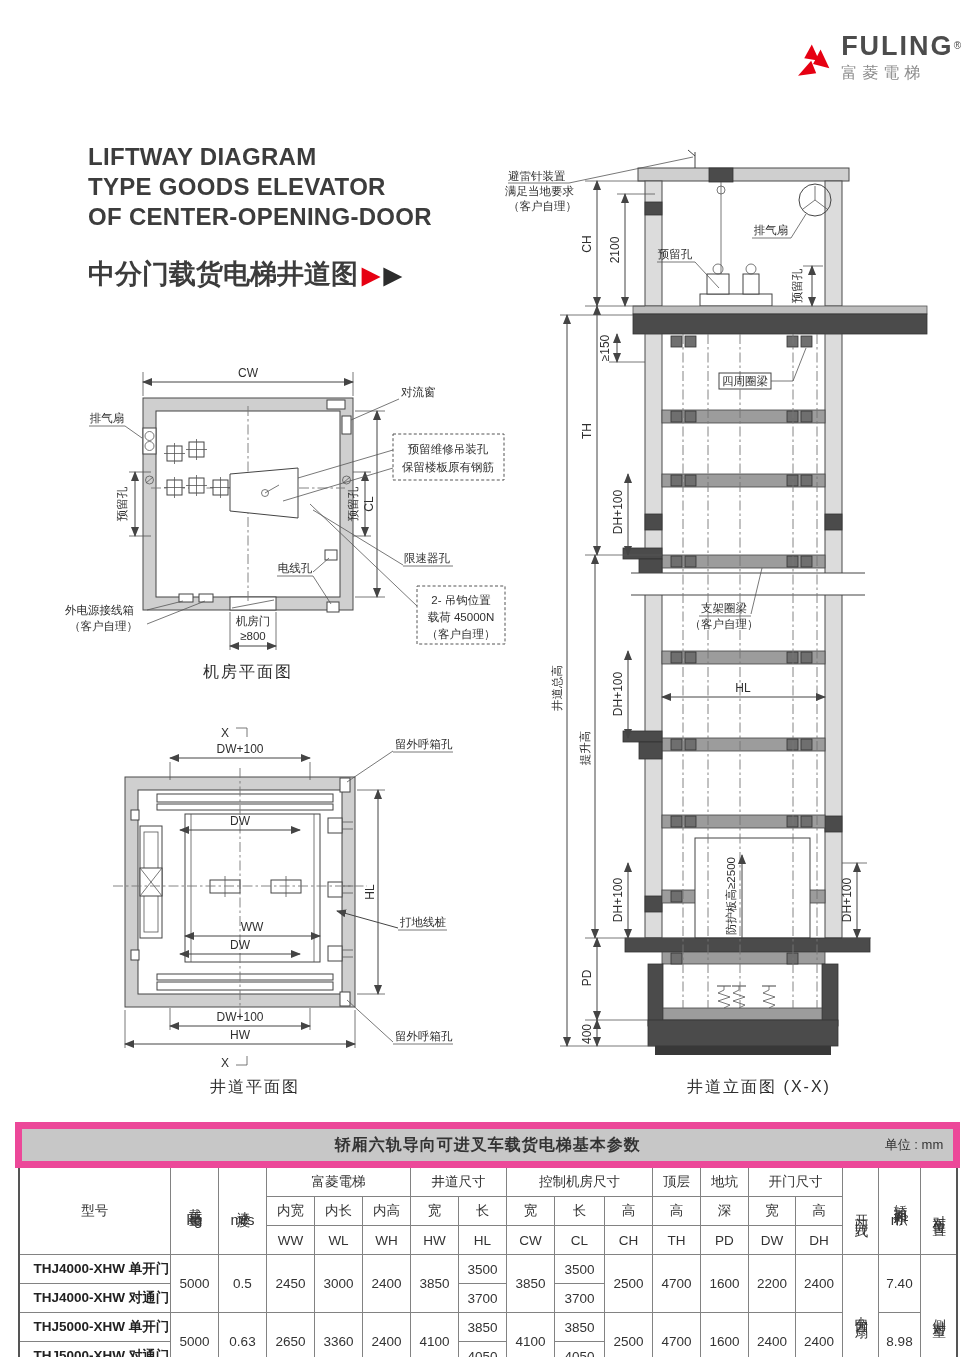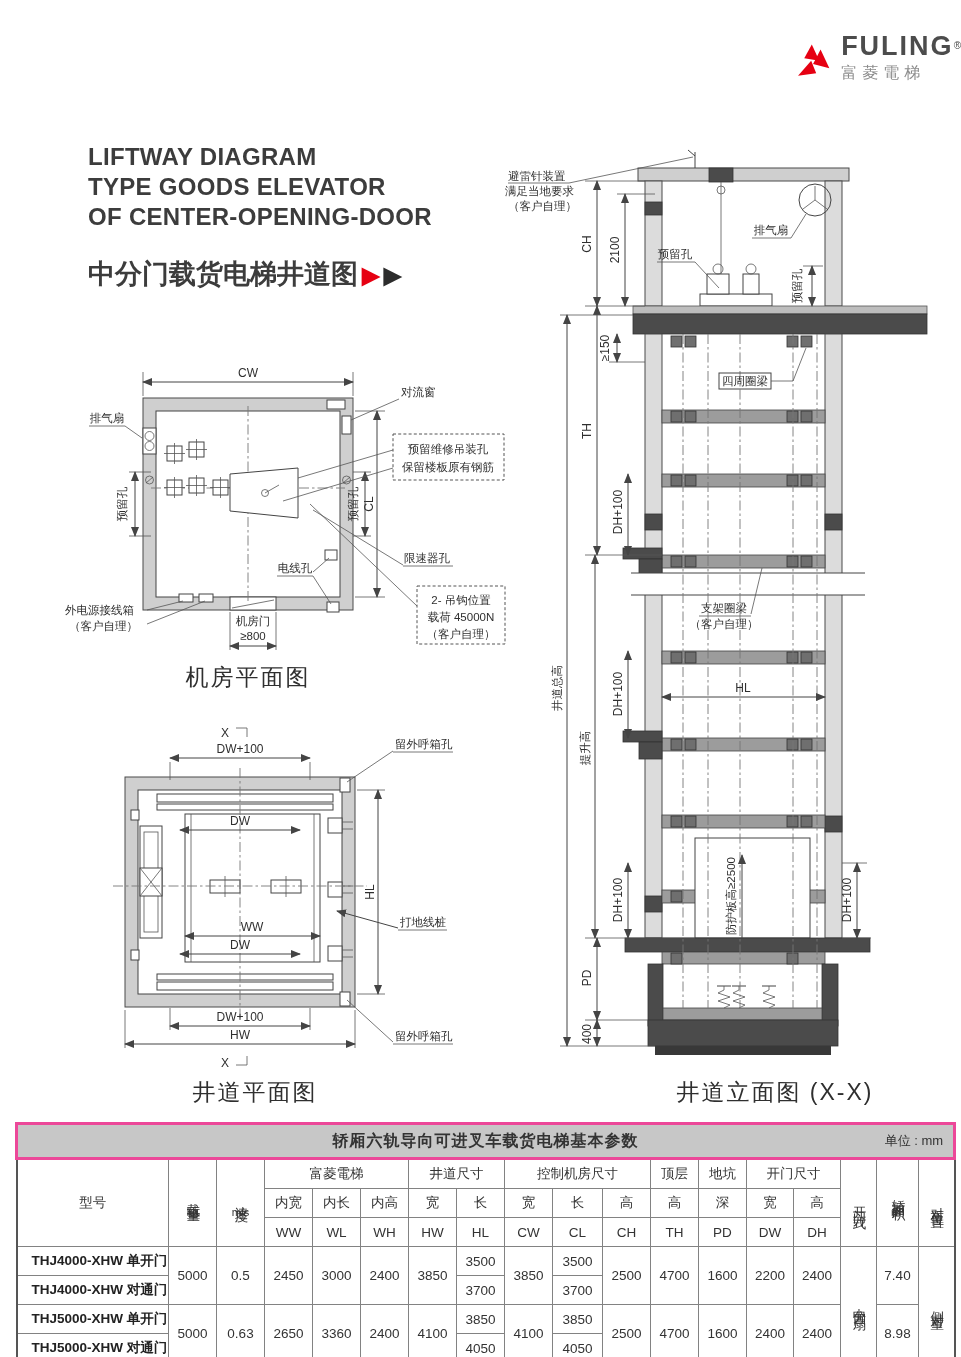--- a/index.html
+++ b/index.html
@@ -17,21 +17,21 @@
   .logo-cn{font-size:16px;color:#8b8b8b;letter-spacing:5px;margin-top:3px;}
 
   
   .titleblock{left:88px;top:142px;width:360px;}
   .titleblock .en{font-size:24px;font-weight:bold;color:#3c3c3c;line-height:30px;letter-spacing:0.3px;}
   .subtitle{margin-top:24px;font-size:27px;font-weight:bold;color:#3c3c3c;}
   .subtitle .ar{font-size:23px;margin-left:4px;}
   .subtitle .red{color:#e60012;}
   .subtitle .blk{color:#2c2c2c;}
 
-  .caption{font-size:23px;color:#2f2f2f;text-align:center;letter-spacing:2px;}
+  .caption{font-size:16px;color:#2f2f2f;text-align:center;letter-spacing:2px;}
 
   
   svg text{font-family:"Liberation Sans",sans-serif;fill:#2f2f2f;font-size:11.5px;}
   svg .dimtxt{font-size:12px;}
   .s{stroke:#444;stroke-width:1;fill:none;}
   .thin{stroke:#555;stroke-width:0.8;fill:none;}
   .dash{stroke:#777;stroke-width:0.9;fill:none;stroke-dasharray:10 3 2.5 3;}
   .dashbox{fill:#fff;stroke:#555;stroke-width:1;stroke-dasharray:3 2.2;}
   .wall{fill:#cfcfcf;stroke:#4a4a4a;stroke-width:1;}
   .wall2{fill:#dcdcdc;stroke:#4a4a4a;stroke-width:1;}
@@ -40,26 +40,26 @@
   .bsq{fill:#6f6f6f;stroke:#333;stroke-width:0.8;}
   .wht{fill:#fff;stroke:#444;stroke-width:1;}
   .mk{fill:#444;}
 
   
   .ptable{left:15px;top:1122px;width:931px;border-collapse:collapse;table-layout:fixed;
           font-size:13.5px;color:#333;}
   .ptable td{border:1px solid #828282;text-align:center;vertical-align:middle;padding:1px 0;
              background:#fff;height:26px;overflow:hidden;}
   .ptable{border:2px solid #555;}
-  .ptable .titlebar td{background:#c7c7c7;border:3px solid #ec4899;height:30px;position:relative;
+  .ptable .titlebar td{background:#c7c7c7;border:7px solid #ec4899;height:30px;position:relative;
              font-size:16px;font-weight:bold;letter-spacing:1px;}
   .ptable .unit{position:absolute;right:10px;top:7px;font-size:13px;font-weight:normal;letter-spacing:0;}
   .ptable .model{text-align:left;padding-left:14px;font-weight:bold;color:#222;}
   .vt{writing-mode:vertical-rl;text-orientation:upright;letter-spacing:3px;line-height:1.1;display:inline-block;}
-  .subu{display:block;font-size:11px;margin-top:2px;}
+  .subu{display:block;font-size:15px;margin-top:2px;}
 </style>
 </head>
 <body>
 
 <div class="page">
 
   <div class="abs logo">
     <svg class="logo-mark" viewBox="0 0 56 56">
       <polygon points="22,0 34,26 10,22"></polygon>
       <polygon points="36,8 50,38 24,31"></polygon>
@@ -550,21 +550,21 @@
       <text x="240" y="237" text-anchor="middle">四周圈梁</text>
       <polyline class="thin" points="266,233 288,233 301,200"></polyline>
     </g>
     <g>
       <text x="219" y="464" text-anchor="middle">支架圈梁</text>
       <text x="219" y="480" text-anchor="middle">（客户自理）</text>
       <line class="thin" x1="194" y1="468" x2="246" y2="468"></line>
       <line class="thin" x1="246" y1="466" x2="257" y2="420"></line>
     </g>
   </svg>
-  <div class="abs caption" style="left:655px;top:1077px;width:240px">井道立面图 (X-X)</div>
+  <div class="abs caption" style="left:639px;top:1077px;width:240px">井道立面图 (X-X)</div>
 
   <table class="abs ptable">
     <colgroup>
       <col style="width:152px">
         <col style="width:48px">
         <col style="width:48px">
       <col style="width:48px">
         <col style="width:48px">
         <col style="width:48px">
       <col style="width:48px">

